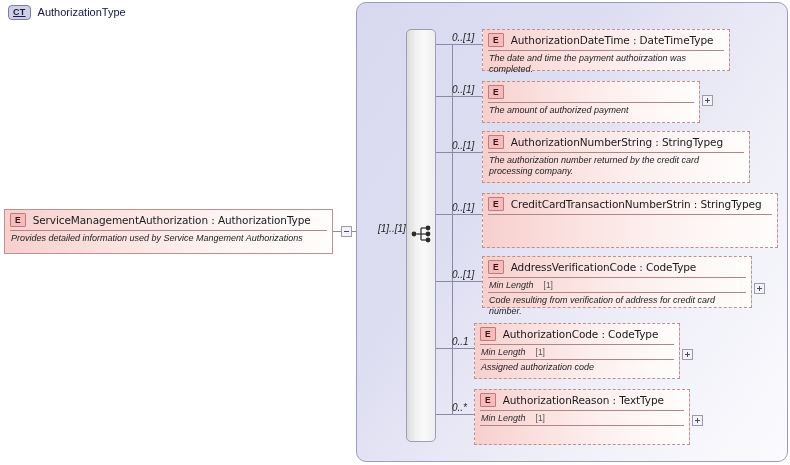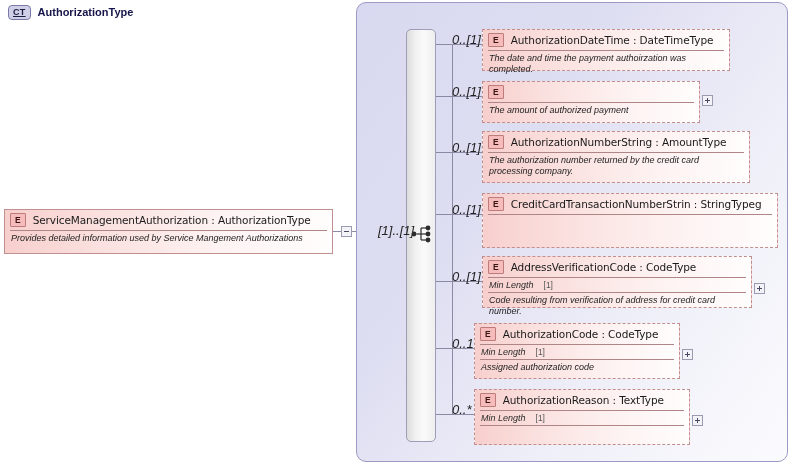--- a/index.html
+++ b/index.html
@@ -50,21 +50,21 @@
     font-size: 9px;
     font-weight: bold;
     line-height: 11px;
     padding: 1px 4px 1px 4px;
     letter-spacing: .3px;
     text-decoration: underline;
   }
   .ct-title {
     font-size: 11px;
     color: #15154a;
-    font-weight: bold;
+    font-weight: normal;
   }
 
   
   .seq-bar {
     position: absolute;
     left: 406px;
     top: 29px;
     width: 30px;
     height: 413px;
     border: 1px solid #9d9db8;
@@ -158,21 +158,21 @@
     height: 1px;
     background: #8a8aa5;
   }
   .vline {
     position: absolute;
     width: 1px;
     background: #8a8aa5;
   }
   .card {
     position: absolute;
-    font-size: 13px;
+    font-size: 10px;
     font-style: italic;
     color: #222;
     white-space: nowrap;
   }
 
   
   .tog {
     position: absolute;
     width: 11px;
     height: 11px;
@@ -259,21 +259,21 @@
     <div class="el-sep"></div>
     <div class="el-doc">The amount of authorized payment</div>
   </div>
   <div class="tog plus" style="left:702px; top:95px;"></div>
 
   <div class="hline" style="left:436px; top:152px; width:52px;"></div>
   <div class="card" style="left:452px; top:140px;">0..[1]</div>
   <div class="el-box" style="left:482px; top:131px; width:268px; height:52px;">
     <div class="el-title-row">
       <span class="e-badge">E</span>
-      <span class="el-name">AuthorizationNumberString : AmountType</span>
+      <span class="el-name">AuthorizationNumberString : StringTypeg</span>
     </div>
     <div class="el-sep"></div>
     <div class="el-doc">The authorization number returned by the credit card processing company.</div>
   </div>
 
   <div class="hline" style="left:436px; top:214px; width:52px;"></div>
   <div class="card" style="left:452px; top:202px;">0..[1]</div>
   <div class="el-box" style="left:482px; top:193px; width:296px; height:55px;">
     <div class="el-title-row">
       <span class="e-badge">E</span>

